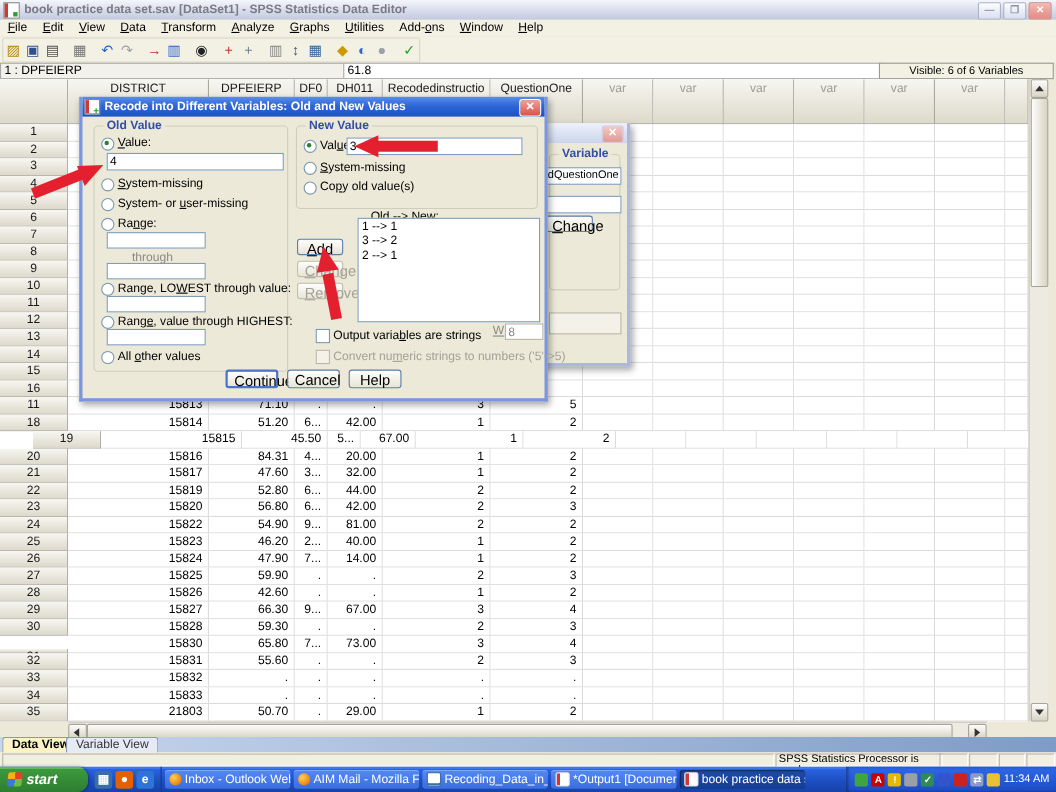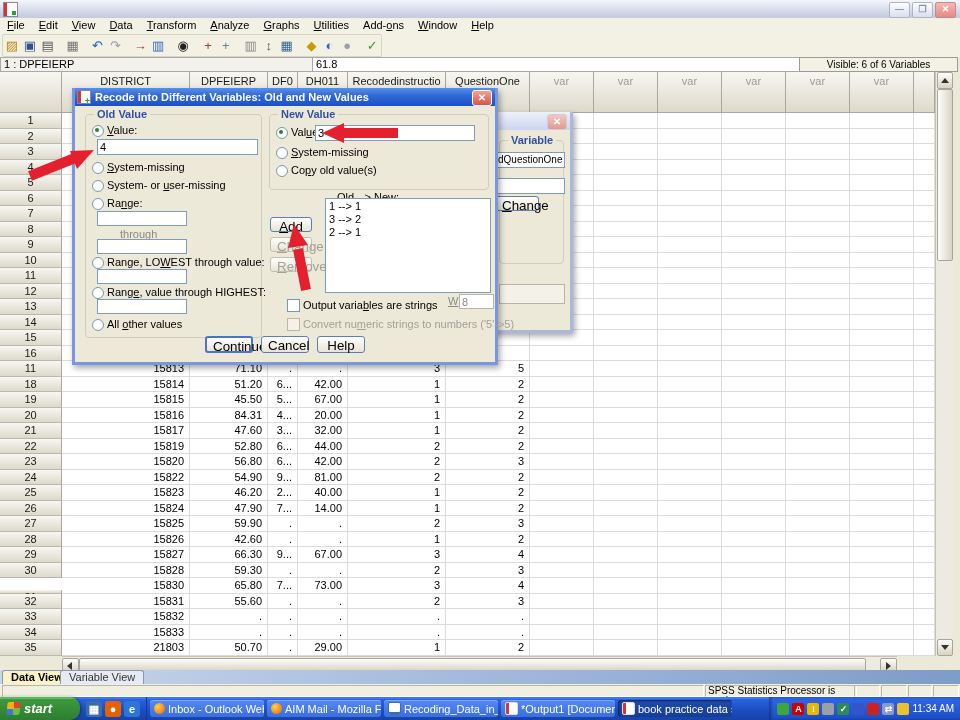--- a/index.html
+++ b/index.html
@@ -112,20 +112,21 @@
   #clock{color:#fff;font-size:10px;margin-left:0;white-space:nowrap;}
 </style>
 </head>
 <body>
 
 <div id="desktop">
 
   <div id="spss-window">
     <div id="titlebar">
       <div class="spss-ico"></div>
+      <span id="title-text">book practice data set.sav [DataSet1] - SPSS Statistics Data Editor</span>
       <div id="win-btns">
         <div class="wbtn">—</div>
         <div class="wbtn">❐</div>
         <div class="wbtn close">✕</div>
       </div>
     </div>
     <div id="menubar">
         <div class="menu-item"><u>F</u>ile</div>
         <div class="menu-item"><u>E</u>dit</div>
         <div class="menu-item"><u>V</u>iew</div>
@@ -466,21 +467,21 @@
           <div class="dc" style="width: 84px; flex: 0 0 auto;">2</div>
           <div class="dc" style="width: 64px; flex: 0 0 auto;"></div>
           <div class="dc" style="width: 64px; flex: 0 0 auto;"></div>
           <div class="dc" style="width: 64px; flex: 0 0 auto;"></div>
           <div class="dc" style="width: 64px; flex: 0 0 auto;"></div>
           <div class="dc" style="width: 64px; flex: 0 0 auto;"></div>
           <div class="dc" style="width: 64px; flex: 0 0 auto;"></div>
           <div class="dc" style="width: 21px; flex: 0 0 auto;"></div>
         </div>
         <div class="grow">
-          <div class="rn" style="width: 62px; flex: 0 0 auto;">19</div>
+          <div class="rn" style="width: 62px; flex: 0 0 auto; margin-left: 30px;">19</div>
           <div class="dc" style="width: 128px; flex: 0 0 auto;">15815</div>
           <div class="dc" style="width: 78px; flex: 0 0 auto;">45.50</div>
           <div class="dc" style="width: 30px; flex: 0 0 auto;">5...</div>
           <div class="dc" style="width: 50px; flex: 0 0 auto;">67.00</div>
           <div class="dc" style="width: 98px; flex: 0 0 auto;">1</div>
           <div class="dc" style="width: 84px; flex: 0 0 auto;">2</div>
           <div class="dc" style="width: 64px; flex: 0 0 auto;"></div>
           <div class="dc" style="width: 64px; flex: 0 0 auto;"></div>
           <div class="dc" style="width: 64px; flex: 0 0 auto;"></div>
           <div class="dc" style="width: 64px; flex: 0 0 auto;"></div>

